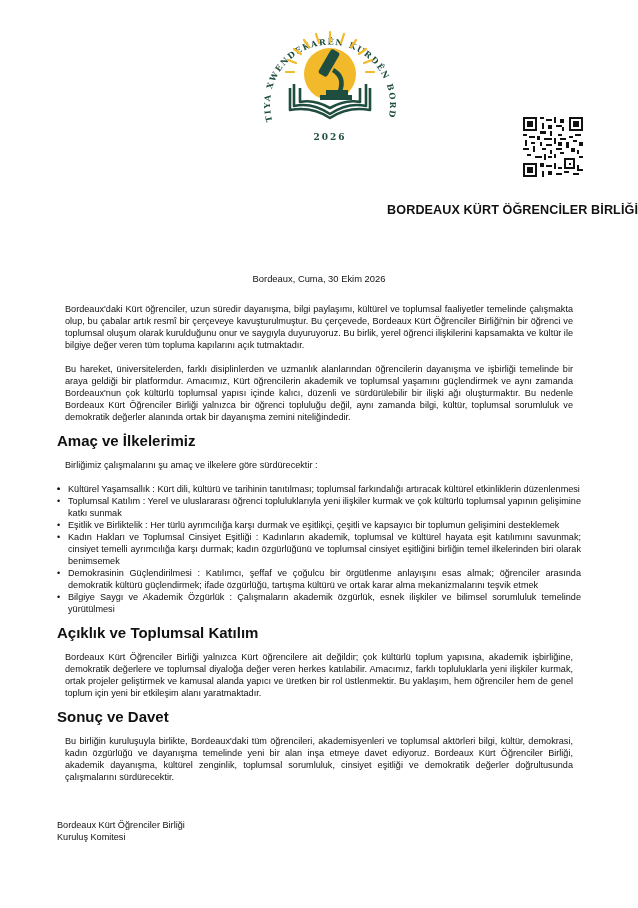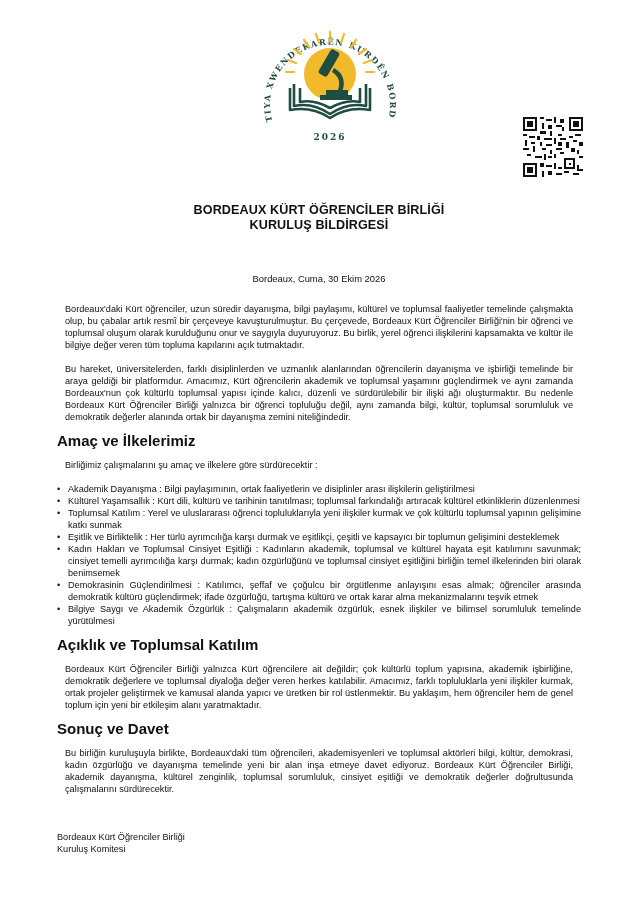--- a/index.html
+++ b/index.html
@@ -3,21 +3,21 @@
   <meta charset="utf-8">
   <style>
     html, body { margin: 0; padding: 0; background: #ffffff; }
     body {
       width: 638px; height: 908px; position: relative; overflow: hidden;
       font-family: "Liberation Sans", sans-serif; color: #111111;
     }
     .logo { position: absolute; left: 250px; top: 2px; width: 160px; height: 150px; }
     .qr { position: absolute; left: 523px; top: 117px; width: 60px; height: 60px; }
     .title {
-      position: absolute; left: 0; width: 638px; top: 203px; text-align: center;
+      position: absolute; left: 0; width: 638px; top: 203px; text-align: right;
       font-weight: bold; font-size: 12.6px; line-height: 15px; letter-spacing: 0.1px;
     }
     .date {
       position: absolute; left: 0; width: 638px; top: 273px; text-align: center;
       font-size: 9.4px; line-height: 12px;
     }
     .content { position: absolute; left: 57px; width: 524px; top: 295px; }
     p {
       margin: 8px; font-size: 9.15px; line-height: 12px; text-align: justify;
     }
@@ -143,34 +143,33 @@
         <rect x="20" y="26" width="2" height="1"></rect>
       <rect x="26" y="23" width="1" height="3"></rect>
         <rect x="24" y="27" width="3" height="1"></rect>
         <rect x="27" y="25" width="2" height="1"></rect>
     </g>
   </svg>
 </div>
 
 <div class="title">
   <div>BORDEAUX KÜRT ÖĞRENCİLER BİRLİĞİ</div>
-  <div>KURULUŞ BİLDİRGESİ</div>
 </div>
 
 <div class="date">Bordeaux, Cuma, 30 Ekim 2026</div>
 
 <div class="content">
   <p class="pgap">Bordeaux'daki Kürt öğrenciler, uzun süredir dayanışma, bilgi paylaşımı, kültürel ve toplumsal faaliyetler temelinde çalışmakta olup, bu çabalar artık resmî bir çerçeveye kavuşturulmuştur. Bu çerçevede, Bordeaux Kürt Öğrenciler Birliği'nin bir öğrenci ve toplumsal oluşum olarak kurulduğunu onur ve saygıyla duyuruyoruz. Bu birlik, yerel öğrenci ilişkilerini kapsamakta ve kültür ile bilgiye değer veren tüm topluma kapılarını açık tutmaktadır.</p>
   <p class="pgap">Bu hareket, üniversitelerden, farklı disiplinlerden ve uzmanlık alanlarından öğrencilerin dayanışma ve işbirliği temelinde bir araya geldiği bir platformdur. Amacımız, Kürt öğrencilerin akademik ve toplumsal yaşamını güçlendirmek ve aynı zamanda Bordeaux'nun çok kültürlü toplumsal yapısı içinde kalıcı, düzenli ve sürdürülebilir bir ilişki ağı oluşturmaktır. Bu nedenle Bordeaux Kürt Öğrenciler Birliği yalnızca bir öğrenci topluluğu değil, aynı zamanda bilgi, kültür, toplumsal sorumluluk ve demokratik değerler alanında ortak bir dayanışma zemini niteliğindedir.</p>
 
   <h2>Amaç ve İlkelerimiz</h2>
   <p class="pgap">Birliğimiz çalışmalarını şu amaç ve ilkelere göre sürdürecektir :</p>
 
   <ul>
-    <li><span class="bullet">•</span><span>Akademik Dayanışma : Bilgi paylaşımının, ortak faaliyetlerin ve disiplinler arası ilişkilerin geliştirilmesi</span></li>
+    <li><span class="bullet">•</span></li>
     <li><span class="bullet">•</span><span>Kültürel Yaşamsallık : Kürt dili, kültürü ve tarihinin tanıtılması; toplumsal farkındalığı artıracak kültürel etkinliklerin düzenlenmesi</span></li>
     <li><span class="bullet">•</span><span>Toplumsal Katılım : Yerel ve uluslararası öğrenci topluluklarıyla yeni ilişkiler kurmak ve çok kültürlü toplumsal yapının gelişimine katkı sunmak</span></li>
     <li><span class="bullet">•</span><span>Eşitlik ve Birliktelik : Her türlü ayrımcılığa karşı durmak ve eşitlikçi, çeşitli ve kapsayıcı bir toplumun gelişimini desteklemek</span></li>
     <li><span class="bullet">•</span><span>Kadın Hakları ve Toplumsal Cinsiyet Eşitliği : Kadınların akademik, toplumsal ve kültürel hayata eşit katılımını savunmak; cinsiyet temelli ayrımcılığa karşı durmak; kadın özgürlüğünü ve toplumsal cinsiyet eşitliğini birliğin temel ilkelerinden biri olarak benimsemek</span></li>
     <li><span class="bullet">•</span><span>Demokrasinin Güçlendirilmesi : Katılımcı, şeffaf ve çoğulcu bir örgütlenme anlayışını esas almak; öğrenciler arasında demokratik kültürü güçlendirmek; ifade özgürlüğü, tartışma kültürü ve ortak karar alma mekanizmalarını teşvik etmek</span></li>
     <li><span class="bullet">•</span><span>Bilgiye Saygı ve Akademik Özgürlük : Çalışmaların akademik özgürlük, esnek ilişkiler ve bilimsel sorumluluk temelinde yürütülmesi</span></li>
   </ul>
 
   <h2>Açıklık ve Toplumsal Katılım</h2>
   <p class="pgap">Bordeaux Kürt Öğrenciler Birliği yalnızca Kürt öğrencilere ait değildir; çok kültürlü toplum yapısına, akademik işbirliğine, demokratik değerlere ve toplumsal diyaloğa değer veren herkes katılabilir. Amacımız, farklı topluluklarla yeni ilişkiler kurmak, ortak projeler geliştirmek ve kamusal alanda yapıcı ve üretken bir rol üstlenmektir. Bu yaklaşım, hem öğrenciler hem de genel toplum için yeni bir etkileşim alanı yaratmaktadır.</p>

